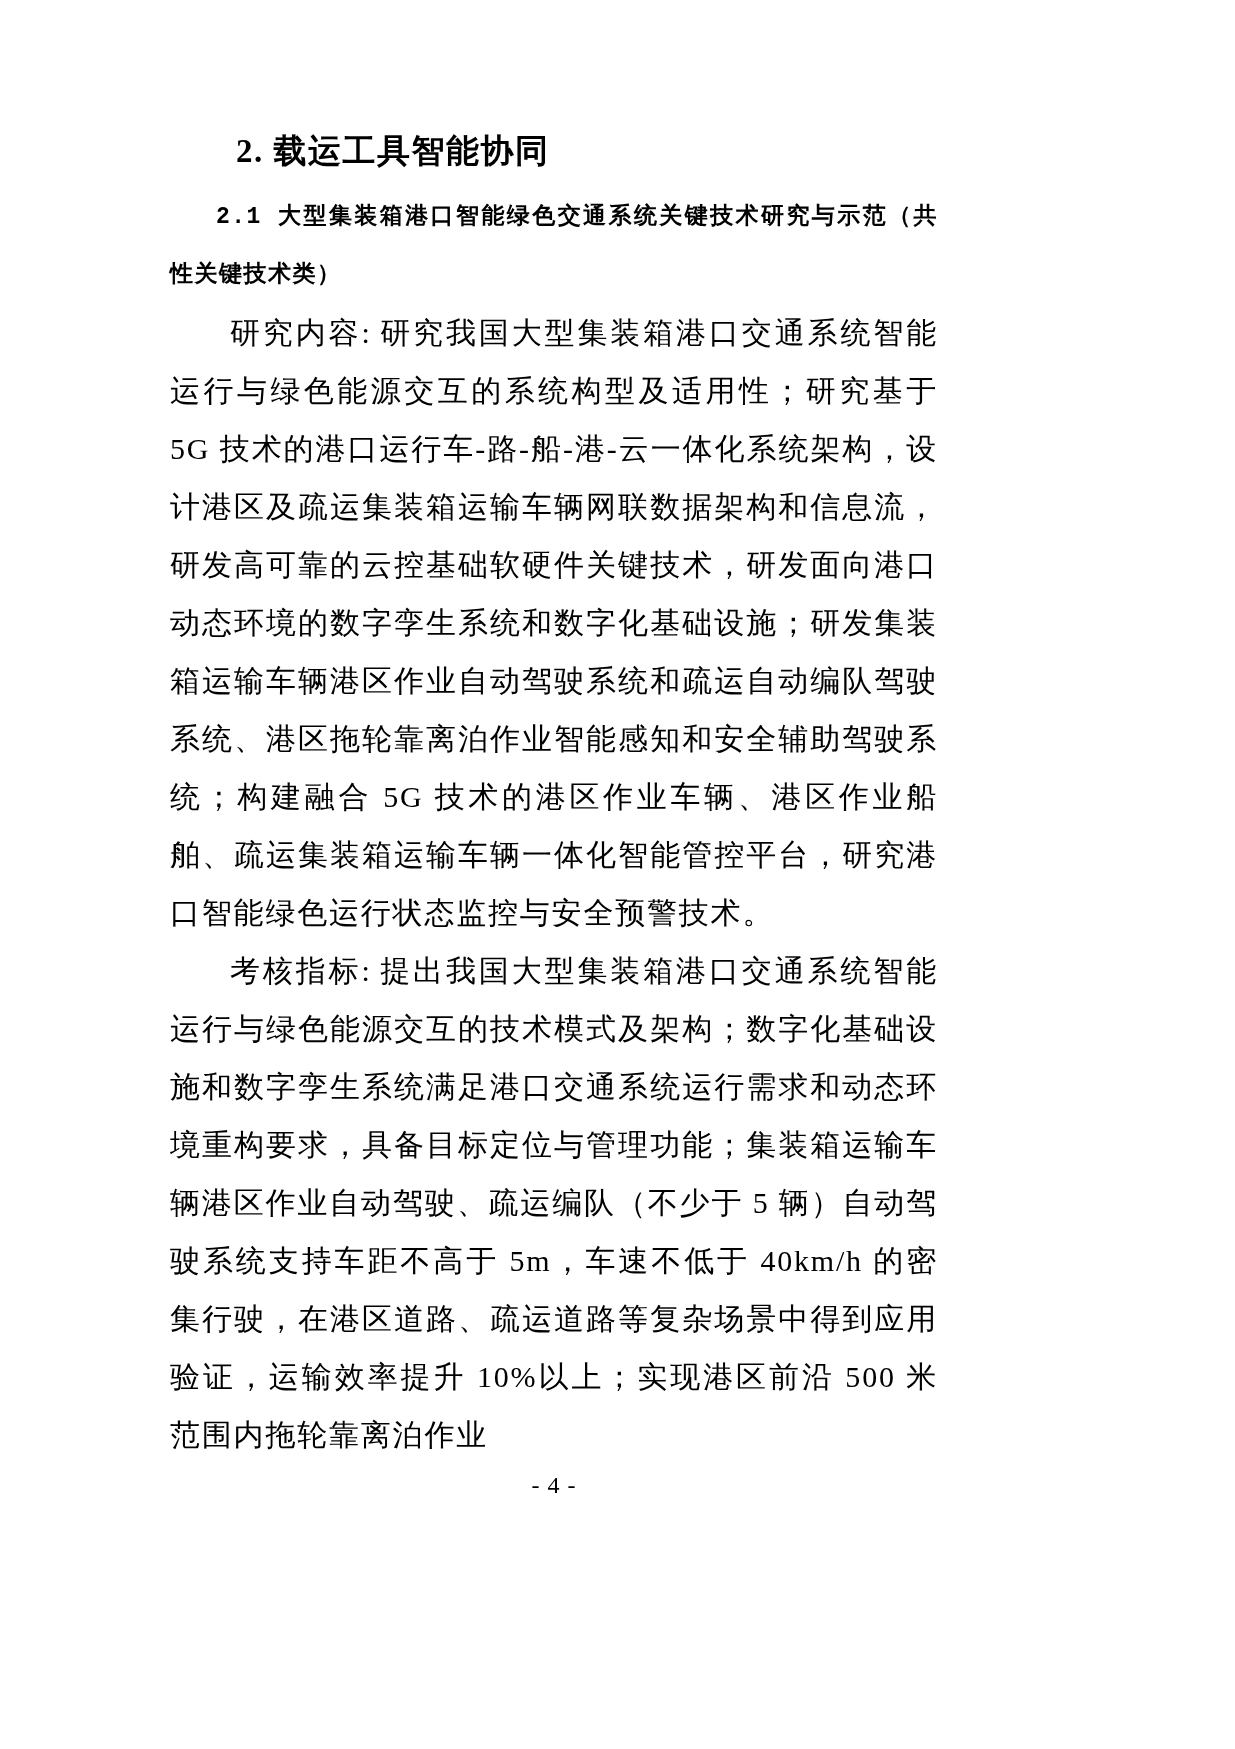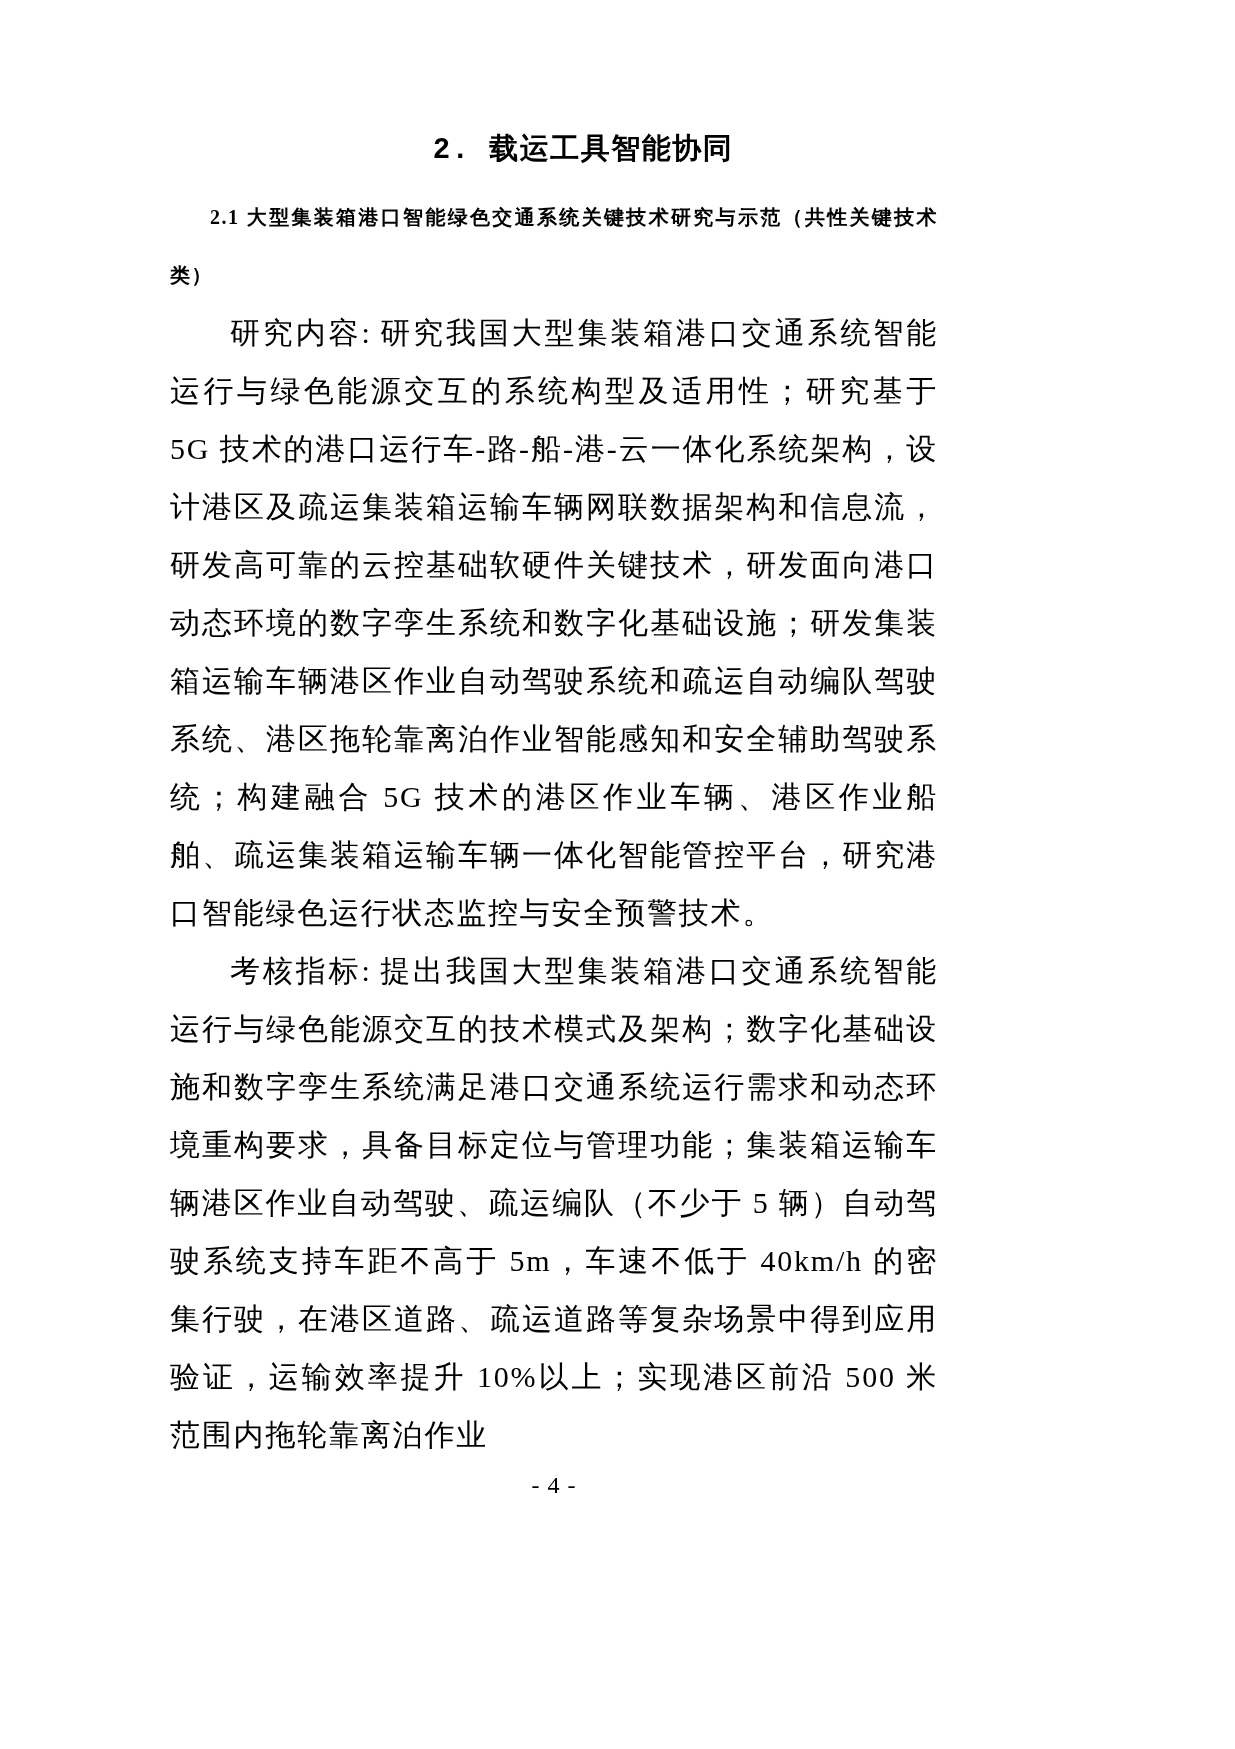--- a/index.html
+++ b/index.html
@@ -10,33 +10,32 @@
   }
   .page {
     position: relative;
     width: 1235px;
     height: 1749px;
     background: #ffffff;
     padding: 120px 297px 0 170px;
     overflow: hidden;
   }
   .heading1 {
-    font-family: Liberation Mono, monospace;
+    font-family: Liberation Serif, serif;
     font-weight: bold;
-    font-size: 29px;
+    font-size: 33px;
     line-height: 62px;
     text-indent: 2em;
     letter-spacing: 1.5px;
     margin-bottom: 6px;
-    text-align: center;
   }
   .heading2 {
-    font-family: Liberation Serif, serif;
+    font-family: Liberation Mono, monospace;
     font-weight: bold;
-    font-size: 20px;
+    font-size: 23px;
     line-height: 58px;
     text-indent: 2em;
     text-align: justify;
     letter-spacing: 1.5px;
   }
   .body-para {
     font-size: 30px;
     line-height: 58px;
     text-indent: 2em;
     text-align: justify;

